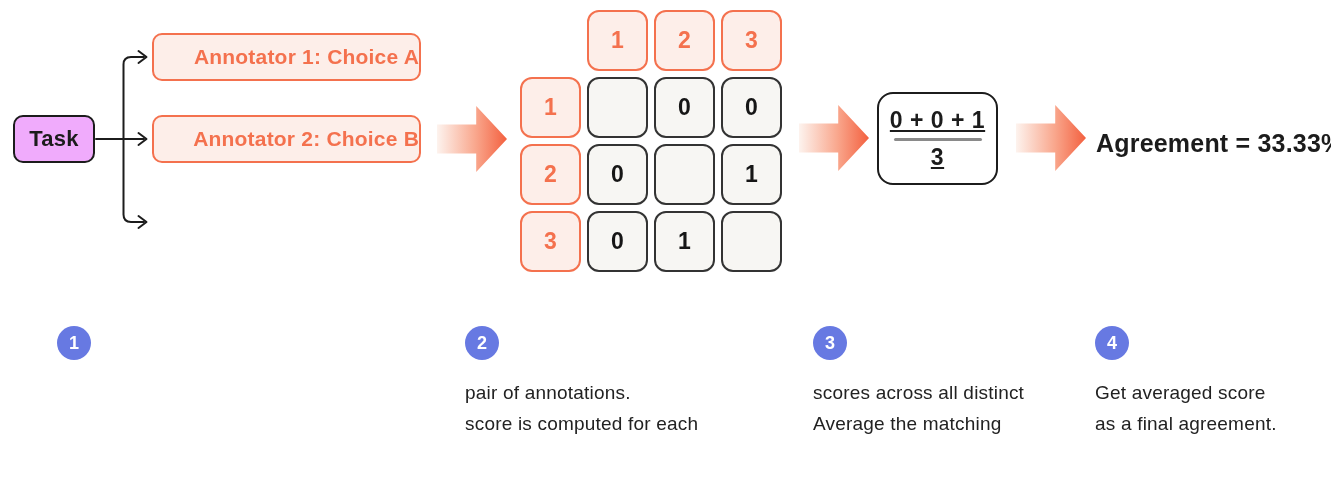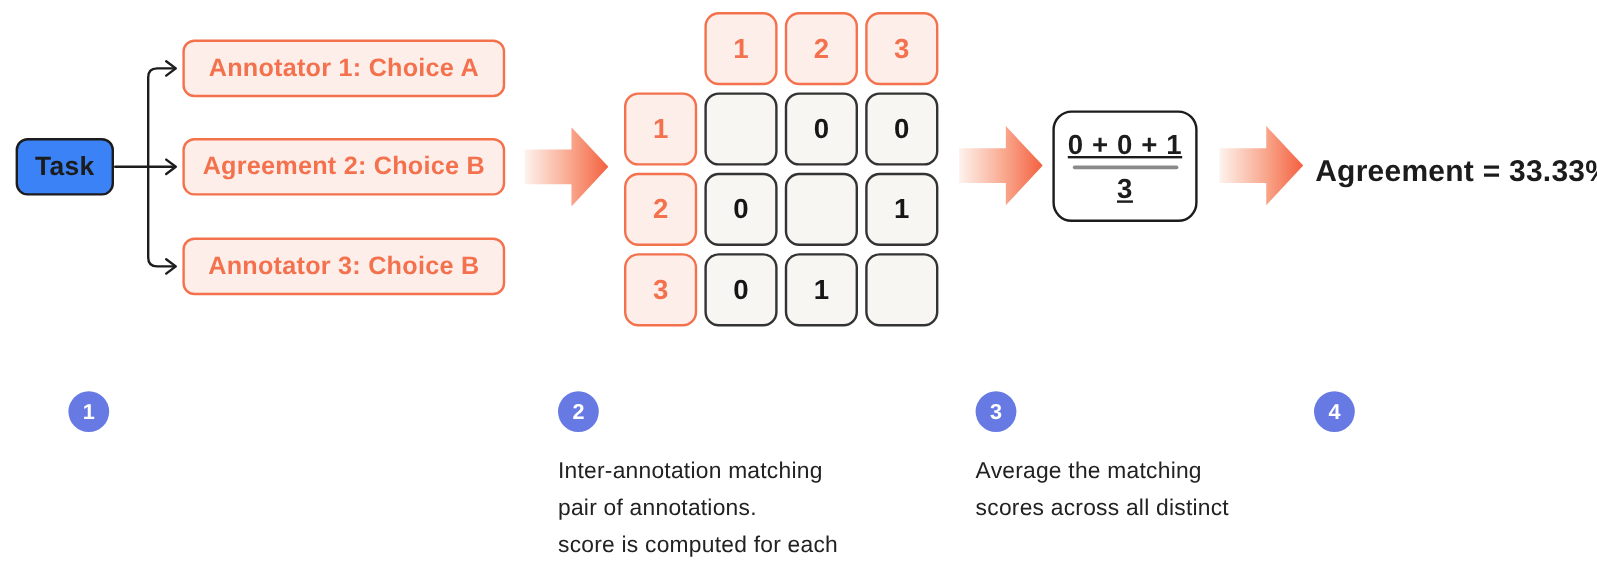--- a/index.html
+++ b/index.html
@@ -15,28 +15,28 @@
   }
   *{margin:0;padding:0;box-sizing:border-box;}
   html,body{background:#ffffff;}
   body{font-family:"Liberation Sans","DejaVu Sans",sans-serif;color:var(--ink);}
   .canvas{position:relative;width:1331px;height:483px;background:#ffffff;overflow:hidden;}
 
   .connector-svg{position:absolute;left:0;top:0;width:1331px;height:483px;pointer-events:none;}
 
   .task-box{
     position:absolute;left:13px;top:115px;width:82px;height:48px;
-    border:2px solid var(--ink);border-radius:10px;background:#3b82f6;
+    border:2px solid var(--ink);border-radius:10px;background:#f0abfc;
     display:flex;align-items:center;justify-content:center;
     font-size:22px;font-weight:700;letter-spacing:.3px;
   }
   .annot-box{
     position:absolute;left:152px;width:269px;height:48px;
     border:2px solid var(--accent);border-radius:10px;background:var(--accent-bg);
-    color:var(--accent);display:flex;align-items:center;justify-content:center;
+    color:var(--accent);display:flex;align-items:center;justify-content:flex-end;
     font-size:21px;font-weight:700;letter-spacing:.2px;
   }
   .annot-1{top:33px;} .annot-2{top:115px;} .annot-3{top:198px;}
 
   .block-arrow{
     position:absolute;width:70px;height:66px;
     background:linear-gradient(90deg,var(--arrow-start) 0%,#f9a78d 55%,var(--arrow-end) 100%);
     clip-path:polygon(0 28%,56% 28%,56% 0,100% 50%,56% 100%,56% 72%,0 72%);
   }
   .arrow-1{left:437px;top:106px;}
@@ -95,24 +95,21 @@
   </svg>
 
   <div class="task-box">
     <span>Task</span>
   </div>
 
   <div class="annot-box annot-1">
     <span>Annotator 1: Choice A</span>
   </div>
   <div class="annot-box annot-2">
-    <span>Agreement 2: Choice B</span>
-  </div>
-  <div class="annot-box annot-3">
-    <span>Annotator 3: Choice B</span>
+    <span>Annotator 2: Choice B</span>
   </div>
 
   <div class="block-arrow arrow-1"></div>
 
   <div class="matrix">
     <div class="mcell mcorner"></div>
     <div class="mcell morange">1</div>
     <div class="mcell morange">2</div>
     <div class="mcell morange">3</div>
 
@@ -144,31 +141,34 @@
 
   <div class="agreement">Agreement = 33.33%</div>
 
   <div class="step step-1">
     <div class="step-badge">1</div>
   </div>
 
   <div class="step step-2">
     <div class="step-badge">2</div>
     <div class="step-text">
-      <div>Inter-annotation matching</div>
       <div>pair of annotations.</div>
       <div>score is computed for each</div>
     </div>
   </div>
 
   <div class="step step-3">
     <div class="step-badge">3</div>
     <div class="step-text">
+      <div>scores across all distinct</div>
       <div>Average the matching</div>
-      <div>scores across all distinct</div>
     </div>
   </div>
 
   <div class="step step-4">
     <div class="step-badge">4</div>
+    <div class="step-text">
+      <div>Get averaged score</div>
+      <div>as a final agreement.</div>
+    </div>
   </div>
 
 </div>
 
 </body></html>

